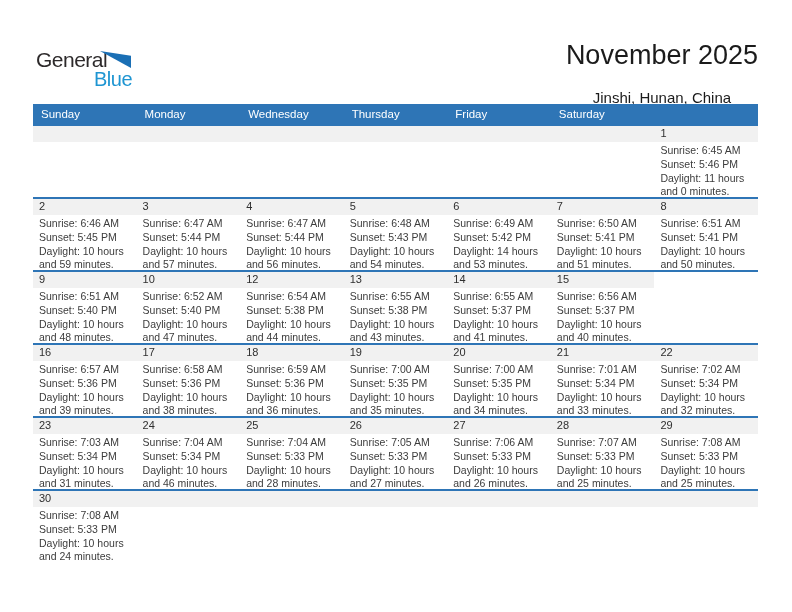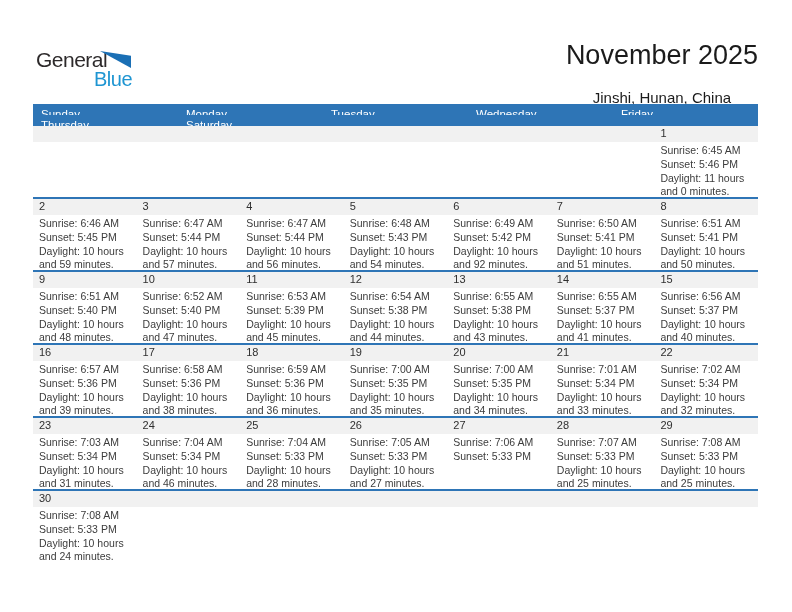--- a/index.html
+++ b/index.html
@@ -29,21 +29,21 @@
   }
   .logo-blue{
     position:absolute;left:58px;top:22px;
     font-size:20px;color:var(--logo-blue);letter-spacing:-0.5px;
   }
   .title-block{position:absolute;right:34px;top:40px;text-align:center;}
   .title{font-size:27px;color:#1b1b1b;}
   .subtitle{font-size:15px;color:#1b1b1b;margin-top:18px;}
   .calendar{position:absolute;left:33px;top:104px;width:725px;}
   .weekday-row{
-    display:grid;grid-template-columns:repeat(5,1fr);
+    display:grid;grid-template-columns:repeat(7,1fr);
     background:var(--header-blue);height:22px;
   }
   .weekday-cell{
     color:#ffffff;font-size:11.5px;
     padding:4px 0 0 8px;white-space:nowrap;overflow:hidden;
   }
   .week{
     display:grid;grid-template-columns:repeat(7,1fr);
     height:73px;
     border-bottom:2px solid var(--divider-blue);
@@ -72,24 +72,23 @@
 
 <div class="title-block">
   <div class="title">November 2025</div>
   <div class="subtitle">Jinshi, Hunan, China</div>
 </div>
 
 <div class="calendar">
   <div class="weekday-row">
     <div class="weekday-cell">Sunday</div>
     <div class="weekday-cell">Monday</div>
-    <div class="weekday-cell">Tuesday</div>
     <div class="weekday-cell">Wednesday</div>
+    <div class="weekday-cell">Thursday</div>
     <div class="weekday-cell">Friday</div>
-    <div class="weekday-cell">Thursday</div>
     <div class="weekday-cell">Saturday</div>
   </div>
   <div>
       <div class="week">
         <div class="day-cell">
           <div class="num-band"></div>
           <div class="day-body"></div>
         </div>
         <div class="day-cell">
           <div class="num-band"></div>
@@ -151,21 +150,21 @@
             <div>Sunrise: 6:48 AM</div>
             <div>Sunset: 5:43 PM</div>
             <div>Daylight: 10 hours and 54 minutes.</div>
           </div>
         </div>
         <div class="day-cell">
           <div class="num-band">6</div>
           <div class="day-body">
             <div>Sunrise: 6:49 AM</div>
             <div>Sunset: 5:42 PM</div>
-            <div>Daylight: 10 hours and 92 minutes.</div>
+            <div>Daylight: 14 hours and 53 minutes.</div>
           </div>
         </div>
         <div class="day-cell">
           <div class="num-band">7</div>
           <div class="day-body">
             <div>Sunrise: 6:50 AM</div>
             <div>Sunset: 5:41 PM</div>
             <div>Daylight: 10 hours and 51 minutes.</div>
           </div>
         </div>
@@ -189,28 +188,20 @@
         </div>
         <div class="day-cell">
           <div class="num-band">10</div>
           <div class="day-body">
             <div>Sunrise: 6:52 AM</div>
             <div>Sunset: 5:40 PM</div>
             <div>Daylight: 10 hours and 47 minutes.</div>
           </div>
         </div>
         <div class="day-cell">
-          <div class="num-band">11</div>
-          <div class="day-body">
-            <div>Sunrise: 6:53 AM</div>
-            <div>Sunset: 5:39 PM</div>
-            <div>Daylight: 10 hours and 45 minutes.</div>
-          </div>
-        </div>
-        <div class="day-cell">
           <div class="num-band">12</div>
           <div class="day-body">
             <div>Sunrise: 6:54 AM</div>
             <div>Sunset: 5:38 PM</div>
             <div>Daylight: 10 hours and 44 minutes.</div>
           </div>
         </div>
         <div class="day-cell">
           <div class="num-band">13</div>
           <div class="day-body">
@@ -325,20 +316,21 @@
             <div>Sunrise: 7:05 AM</div>
             <div>Sunset: 5:33 PM</div>
             <div>Daylight: 10 hours and 27 minutes.</div>
           </div>
         </div>
         <div class="day-cell">
           <div class="num-band">27</div>
           <div class="day-body">
             <div>Sunrise: 7:06 AM</div>
             <div>Sunset: 5:33 PM</div>
+            <div>Daylight: 10 hours and 26 minutes.</div>
           </div>
         </div>
         <div class="day-cell">
           <div class="num-band">28</div>
           <div class="day-body">
             <div>Sunrise: 7:07 AM</div>
             <div>Sunset: 5:33 PM</div>
             <div>Daylight: 10 hours and 25 minutes.</div>
           </div>
         </div>

